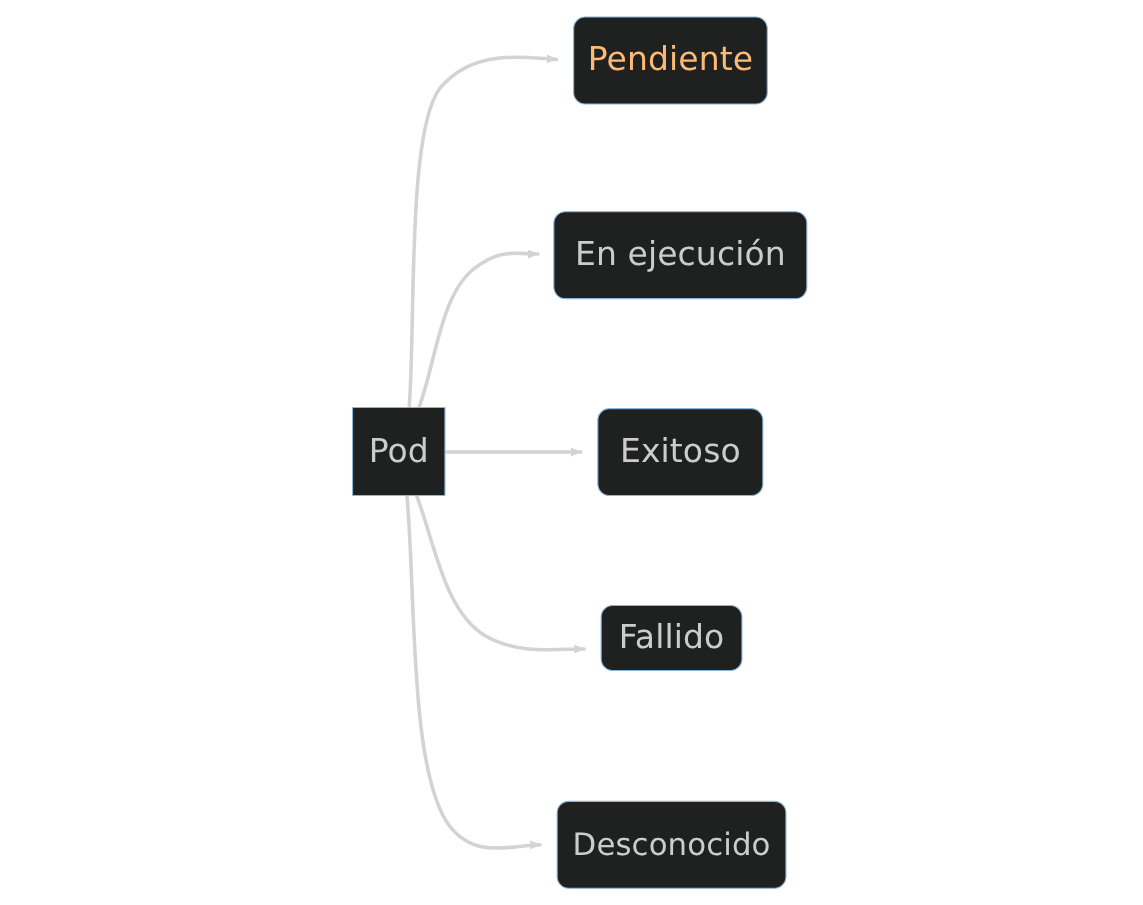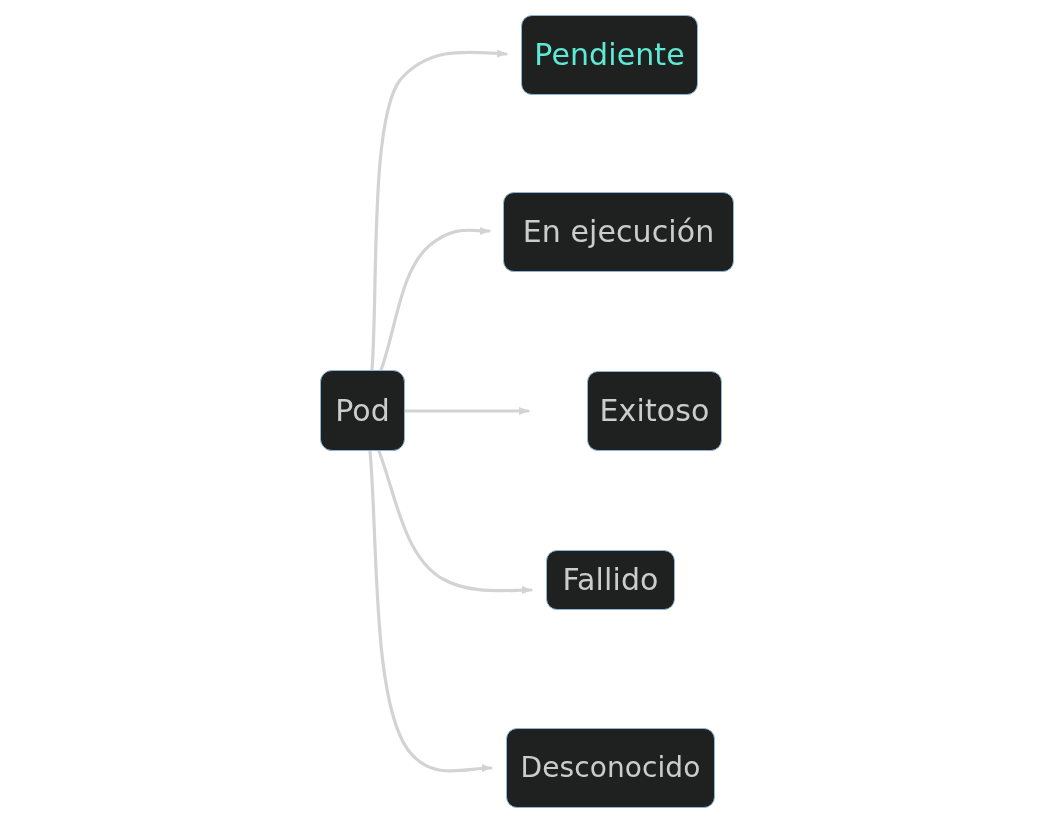--- a/index.html
+++ b/index.html
@@ -47,21 +47,21 @@
   }
   .node-label {
     display: block;
     line-height: 1;
     letter-spacing: 0.1px;
   }
   .node.rounded {
     border-radius: 11px;
   }
   .node.square {
-    border-radius: 12px;
+    border-radius: 1px;
   }
 </style>
 </head>
 <body>
 
 <div id="diagram-canvas">
 
   <svg id="edge-layer" viewBox="0 0 1039 823" width="1039" height="823" xmlns="http://www.w3.org/2000/svg">
     <defs>
       <marker id="arrowhead" markerWidth="10" markerHeight="8" refX="9" refY="4" orient="auto" markerUnits="userSpaceOnUse">
@@ -74,27 +74,27 @@
         <path class="edge-path" d="M 405,411 L 528,411" stroke="#d3d3d3" marker-end="url(#arrowhead)"></path>
         <path class="edge-path" d="M 379,451 C 396,497 404,555 441,578 C 470,595 505,590 531,590" stroke="#d3d3d3" marker-end="url(#arrowhead)"></path>
         <path class="edge-path" d="M 370,451 C 378,540 372,700 408,750 C 432,782 465,768 491,768" stroke="#d3d3d3" marker-end="url(#arrowhead)"></path>
       </g>
   </svg>
 
   <div id="node-layer">
       <div class="node square" style="left: 320px; top: 370px; width: 85px; height: 81px; background: rgb(31, 32, 32); border-color: rgb(140, 180, 214); color: rgb(204, 204, 204);">
         <span class="node-label" style="font-size: 30px;">Pod</span>
       </div>
-      <div class="node rounded" style="left: 521px; top: 15px; width: 177px; height: 80px; background: rgb(31, 32, 32); border-color: rgb(140, 180, 214); color: #5eead4;">
+      <div class="node rounded" style="left: 521px; top: 15px; width: 177px; height: 80px; background: rgb(31, 32, 32); border-color: rgb(140, 180, 214); color: #fdba74;">
         <span class="node-label" style="font-size: 30px;">Pendiente</span>
       </div>
       <div class="node rounded" style="left: 503px; top: 192px; width: 231px; height: 80px; background: rgb(31, 32, 32); border-color: rgb(140, 180, 214); color: rgb(204, 204, 204);">
         <span class="node-label" style="font-size: 30px;">En ejecución</span>
       </div>
-      <div class="node rounded" style="left: 543px; top: 371px; width: 135px; height: 80px; background: rgb(31, 32, 32); border-color: rgb(140, 180, 214); color: rgb(204, 204, 204); margin-left: 44px;">
+      <div class="node rounded" style="left: 543px; top: 371px; width: 151px; height: 80px; background: rgb(31, 32, 32); border-color: rgb(140, 180, 214); color: rgb(204, 204, 204);">
         <span class="node-label" style="font-size: 30px;">Exitoso</span>
       </div>
       <div class="node rounded" style="left: 546px; top: 550px; width: 129px; height: 60px; background: rgb(31, 32, 32); border-color: rgb(140, 180, 214); color: rgb(204, 204, 204);">
         <span class="node-label" style="font-size: 30px;">Fallido</span>
       </div>
       <div class="node rounded" style="left: 506px; top: 728px; width: 209px; height: 80px; background: rgb(31, 32, 32); border-color: rgb(140, 180, 214); color: rgb(204, 204, 204);">
         <span class="node-label" style="font-size: 28px;">Desconocido</span>
       </div>
     </div>
 

